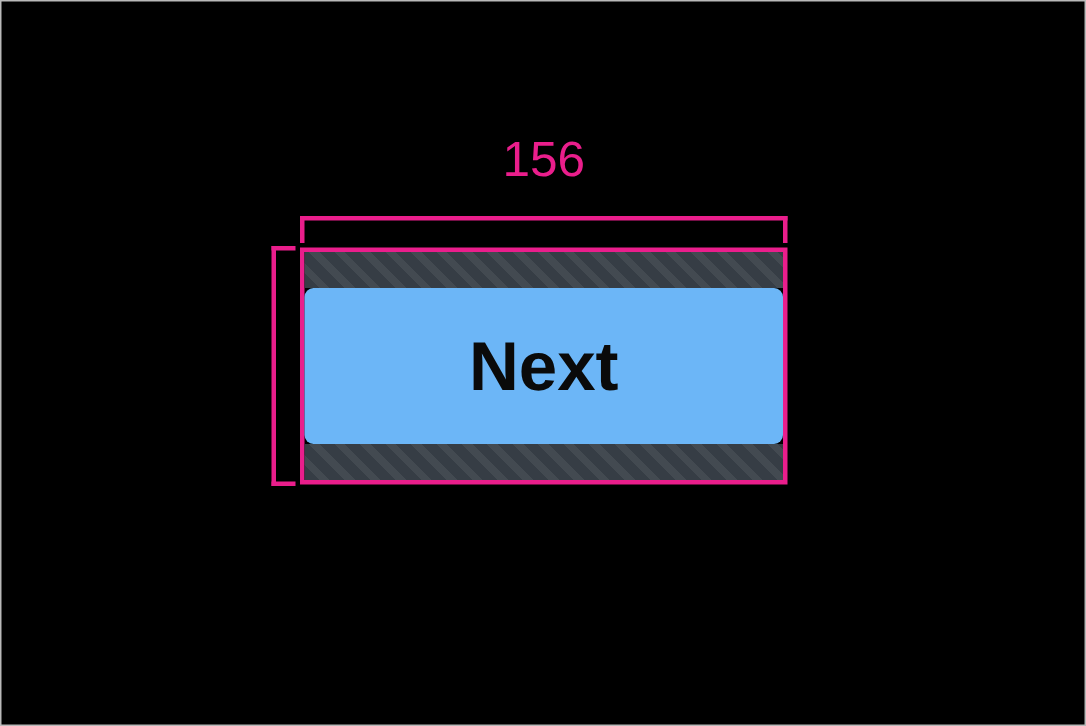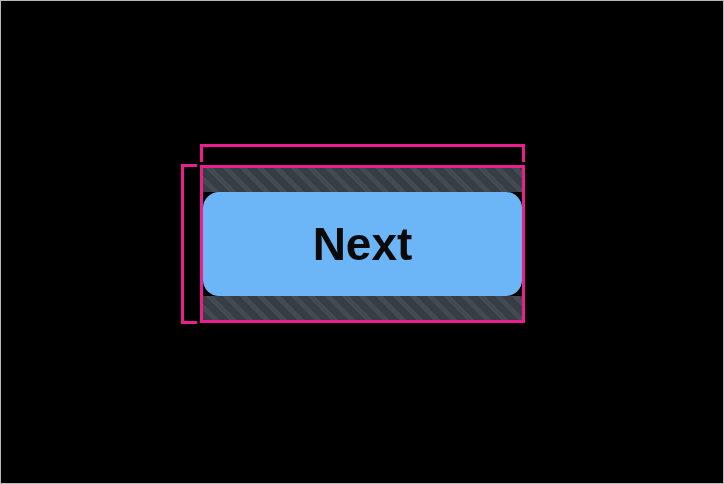--- a/index.html
+++ b/index.html
@@ -54,21 +54,21 @@
   .hatch-strip.top    { top: 0; }
   .hatch-strip.bottom { bottom: 0; }
 
   #widget-fill {
     position: absolute;
     left: 0;
     right: 0;
     top: 24px;
     bottom: 24px;
     background: #6cb6f7;
-    border-radius: 16px;
+    border-radius: 6px;
     display: flex;
     align-items: center;
     justify-content: center;
   }
 
   #widget-label {
     color: #0a0a0a;
     font-family: "Liberation Sans", sans-serif;
     font-size: 46px;
     font-weight: bold;
@@ -129,20 +129,21 @@
     color: #ea1e8c;
     line-height: 1;
     user-select: none;
   }
 </style>
 </head>
 <body>
 
 <div id="canvas">
 
+  <div id="width-value">156</div>
 
   <div id="width-bracket"></div>
 
 
   <div id="height-bracket"></div>
 
   <div id="widget-box">
 
     <div class="hatch-strip top"></div>
 

